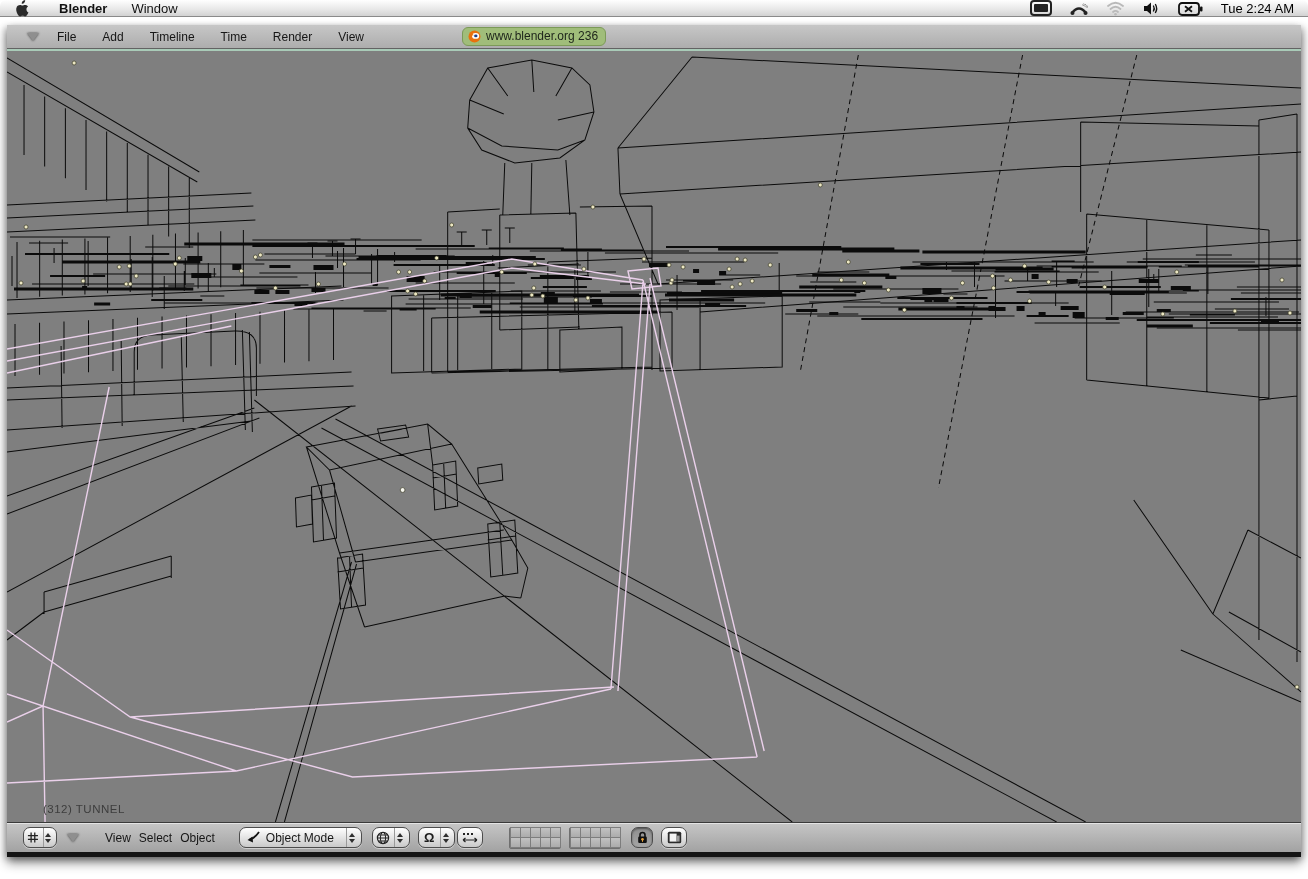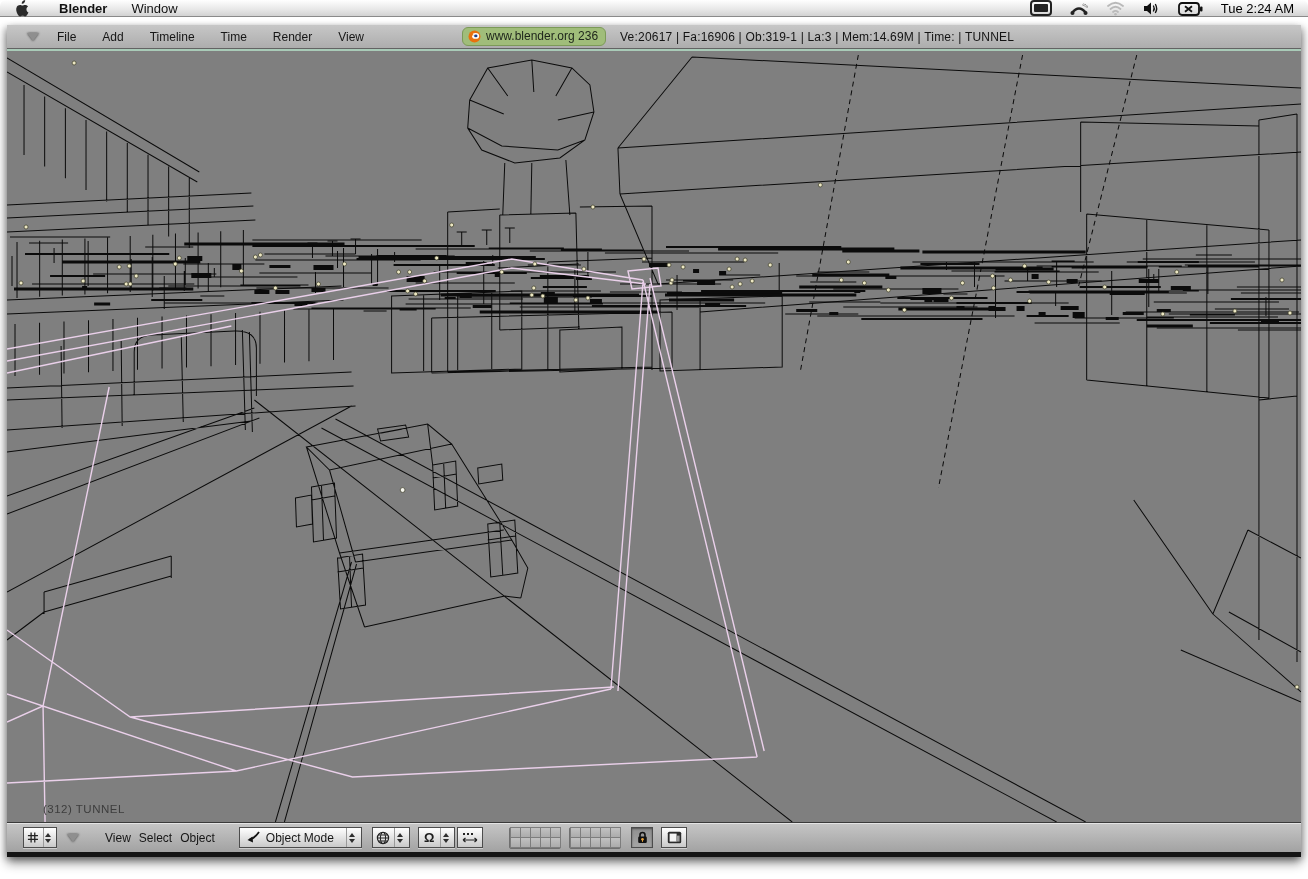--- a/index.html
+++ b/index.html
@@ -30,21 +30,21 @@
     border:1px solid #7c9a58;border-radius:6px;padding:1px 7px 2px 5px;color:#1d241a;font-size:12px;}
   .stats{margin-left:14px;color:#141414;font-size:12px;letter-spacing:0.2px;}
   
   .viewport{flex:1 1 auto;position:relative;background:#7f7f7f;border-top:2px solid #a9cbb8;overflow:hidden;}
   .viewport svg{position:absolute;inset:0;width:100%;height:100%;}
   .vplabel{position:absolute;left:36px;bottom:7px;font-size:11.5px;color:#3d3d3d;letter-spacing:0.5px;}
   
   .btoolbar{height:30px;flex:0 0 30px;display:flex;align-items:center;box-sizing:border-box;
     background:linear-gradient(#c6c6c6,#a2a2a2);border-top:1px solid #3a3a3a;
     box-shadow:inset 0 1px 0 #e4e4e4;font-size:12px;color:#161616;padding-left:16px;}
-  .btn{height:21px;border:1px solid #4c4c4c;border-radius:0;background:linear-gradient(#ffffff,#c9c9c9);
+  .btn{height:21px;border:1px solid #4c4c4c;border-radius:7px;background:linear-gradient(#ffffff,#c9c9c9);
     display:flex;align-items:center;padding:0 3px;box-sizing:border-box;box-shadow:0 1px 0 rgba(255,255,255,.45);}
   .btn.pressed{background:linear-gradient(#8f8f8f,#a5a5a5);box-shadow:inset 0 1px 2px rgba(0,0,0,.45);}
   .stepper{align-self:stretch;width:10px;margin-left:4px;border-left:1px solid #9a9a9a;
     display:flex;flex-direction:column;align-items:center;justify-content:center;gap:2px;}
   .tri-u{width:0;height:0;border:3px solid transparent;border-bottom:4px solid #2e2e2e;}
   .tri-d{width:0;height:0;border:3px solid transparent;border-top:4px solid #2e2e2e;}
   .tmenu{margin-left:8px;cursor:default;}
   .modebtn{margin-left:24px;padding:0 4px 0 6px;min-width:118px;}
   .modebtn .lbl{margin:0 8px 0 6px;}
   .layergrid{display:grid;grid-template-columns:repeat(5,10px);grid-template-rows:repeat(2,10px);
@@ -123,21 +123,20 @@
     </span>
     <span class="badge">
       <svg width="13" height="13" viewBox="0 0 13 13">
           <circle cx="6.5" cy="6.5" r="6" fill="#e8710d"></circle>
           <ellipse cx="7.6" cy="5.9" rx="3.6" ry="2.9" fill="#fff"></ellipse>
           <ellipse cx="7.8" cy="5.9" rx="1.7" ry="1.4" fill="#1b3f8b"></ellipse>
           <path d="M0.8,7.5 Q3,5 6,5.4 L4,3.4 Z" fill="#e8710d"></path>
         </svg>
       <span>www.blender.org 236</span>
     </span>
-    <span class="stats">Ve:20617 | Fa:16906 | Ob:319-1 | La:3 | Mem:14.69M | Time: | TUNNEL</span>
   </div>
 
   <div class="viewport">
     <svg id="scene" viewBox="8 51 1292 771" preserveAspectRatio="none">
         <g fill="none" stroke="#0b0b0b" stroke-width="1">
    <path d="M8,58 L200,172 M8,72 L198,182 M8,205 L252,193 M8,218 L254,206 M8,232 L256,220 M8,300 L342,286 M8,314 L344,300 M8,388 L352,372 M8,400 L354,386 M8,430 L356,406 M243,330 L246,430 M250,332 L253,432 M182,336 L184,422 M122,341 L123,426 M62,346 L63,428 M255,408 L8,496 M260,418 L8,514 M352,406 L8,592 M135,396 L135,352 Q135,336 152,335 L235,331 Q257,330 257,348 L257,396 M470,100 L488,68 L532,60 L572,68 L590,85 L594,112 L585,140 L560,158 L515,163 L482,150 L468,128 Z M488,68 L508,96 M532,60 L534,92 M572,68 L556,96 M470,100 L504,114 M594,112 L558,120 M468,128 L502,146 L558,150 L585,140 M505,163 L503,215 M566,160 L570,215 M532,163 L531,215 M500,215 L500,330 M576,213 L579,330 M500,215 L576,213 M498,268 L579,264 M500,330 L580,327 M448,212 L448,372 M652,206 L652,370 M448,212 L500,209 M580,207 L652,206 M448,372 L652,367 M548,262 L652,258 M548,262 L548,370 M432,318 L432,373 M432,318 L672,312 M672,312 L672,368 M432,373 L672,368 M392,296 L522,291 L522,369 L392,373 Z M424,295 L424,371 M458,294 L458,370 M492,293 L492,369 M660,300 L782,296 L782,367 L660,371 Z M700,299 L700,370 M560,330 L622,327 L622,369 L560,372 Z M692,57 L618,148 M618,148 L1300,104 M618,148 L620,194 M620,194 L1300,152 M692,57 L1300,88 M658,284 L1300,240 M620,194 L658,284 M700,312 L1300,266 M1086,214 L1268,230 M1086,214 L1086,380 M1268,230 L1268,398 M1086,380 L1268,398 M1146,220 L1146,387 M1206,225 L1206,393 M1258,120 L1258,640 M1296,114 L1296,662 M1258,120 L1296,114 M1258,400 L1296,396 M1080,122 L1080,212 M1080,122 L1258,126 M322,428 L1056,822 M336,419 L1085,822 M255,400 L792,822 M8,452 L252,421 M1180,650 L1300,702 M1228,612 L1300,652 M1133,500 L1212,614 M1212,614 L1247,530 M1212,614 L1300,692 M1247,530 L1300,558 M45,592 L172,556 M45,612 L172,576 M45,592 L45,614 M172,556 L172,578 M45,612 L8,640 M307,447 L428,424 L452,444 L330,470 Z M378,429 L406,425 L409,437 L381,441 Z M382,433 L403,429 M307,447 L340,553 M330,470 L356,562 M428,424 L433,465 M452,444 L512,540 M340,553 L504,530 M356,562 L512,540 M340,553 L365,627 M365,627 L505,596 M512,540 L528,568 L521,598 M505,596 L521,598 M312,487 L335,483 L337,538 L314,542 Z M312,500 L335,496 M322,485 L324,540 M296,498 L312,495 L313,524 L297,527 Z M296,498 L297,527 M338,558 L363,554 L366,605 L341,609 Z M338,572 L364,568 M350,556 L352,607 M433,465 L456,461 L458,506 L435,510 Z M433,478 L457,474 M444,463 L446,508 M488,524 L515,520 L518,573 L491,577 Z M488,540 L516,536 M500,522 L503,575 M478,468 L502,464 L503,480 L479,484 Z M352,562 L276,822 M357,564 L285,822 M25.0,85.0 L25.0,155.0 M45.6,96.6 L45.6,166.6 M66.3,108.3 L66.3,178.3 M86.9,119.9 L86.9,189.9 M107.5,131.5 L107.5,201.5 M128.1,143.1 L128.1,213.1 M148.8,154.8 L148.8,224.8 M169.4,166.4 L169.4,236.4 M190.0,178.0 L190.0,248.0 M18.0,242.0 L18.0,298.0 M40.6,240.8 L40.6,296.8 M63.2,239.6 L63.2,295.6 M85.8,238.4 L85.8,294.4 M108.4,237.2 L108.4,293.2 M131.0,236.0 L131.0,292.0 M153.6,234.8 L153.6,290.8 M176.2,233.6 L176.2,289.6 M198.8,232.4 L198.8,288.4 M221.4,231.2 L221.4,287.2 M244.0,230.0 L244.0,286.0 M16.0,324.0 L16.0,376.0 M40.5,322.8 L40.5,374.8 M64.9,321.5 L64.9,373.5 M89.4,320.3 L89.4,372.3 M113.8,319.1 L113.8,371.1 M138.3,317.8 L138.3,369.8 M162.8,316.6 L162.8,368.6 M187.2,315.4 L187.2,367.4 M211.7,314.2 L211.7,366.2 M236.2,312.9 L236.2,364.9 M260.6,311.7 L260.6,363.7 M285.1,310.5 L285.1,362.5 M309.5,309.2 L309.5,361.2 M334.0,308.0 L334.0,360.0 M313,258 L313,243 M308,243 L318,243 M333,256 L333,241 M328,241 L338,241 M356,254 L356,239 M351,239 L361,239 M462,247 L462,232 M457,232 L467,232 M487,245 L487,230 M482,230 L492,230 M510,243 L510,228 M505,228 L515,228"></path>
    <path d="M169,286 h132 M1074,318 h99 M260,273 h112 M1036,266 h145 M610,292 h72 M1187,266 h120 M409,299 h114 M1153,302 h125 M817,316 h197 M294,309 h142 M1168,314 h142 M94,274 h123 M666,280 h67 M11,237 h100 M146,247 h48 M1034,323 h85 M1182,290 h168 M1142,259 h189 M434,272 h182 M209,277 h89 M1105,291 h22 M241,285 h68 M30,243 h39 M1158,267 h100 M312,308 h159 M1126,262 h128 M257,288 h132 M510,303 h129 M406,304 h197 M943,294 h24 M809,302 h71 M1156,328 h167 M912,262 h181 M458,297 h134 M921,307 h27 M887,303 h181 M978,303 h19 M994,272 h104 M951,271 h108 M184,264 h81 M160,288 h27 M265,254 h91 M605,253 h173 M1051,267 h96 M1029,293 h157 M719,275 h41 M1236,287 h70 M326,256 h129 M1146,317 h131 M918,276 h86 M364,311 h23 M1214,309 h74 M810,282 h46 M574,303 h191 M833,289 h125 M796,276 h190 M520,307 h179 M880,303 h96 M528,265 h53 M1189,315 h45 M335,308 h92 M201,296 h24 M256,260 h165 M683,281 h32 M785,314 h73 M1240,293 h135 M1028,291 h170 M620,284 h101 M1125,312 h173 M416,249 h186 M817,272 h52 M1184,265 h122 M530,251 h159 M1004,281 h97 M33,284 h162 M1051,261 h23 M416,283 h99 M489,248 h75 M843,307 h134 M165,303 h153 M642,262 h102 M1014,272 h35 M511,291 h90 M253,240 h169 M1071,268 h75 M1195,255 h36 M1237,330 h188 M561,250 h82 M400,310 h17 M1154,312 h25 "></path>
           <path d="M338,251 v17 M440,264 v36 M677,275 v35 M1158,269 v23 M89,241 v45 M316,272 v21 M344,248 v39 M378,249 v36 M13,256 v30 M588,252 v25 M575,268 v44 M946,262 v8 M995,275 v43 M1265,297 v19 M372,254 v30 M165,276 v33 M1148,269 v38 M209,263 v29 M1027,268 v13 M153,257 v40 M132,259 v29 M588,259 v14 M1111,271 v44 M186,258 v27 M395,252 v10 M1056,262 v25 M974,262 v25 M55,248 v15 M493,255 v10 M779,263 v31 M185,271 v20 M1153,274 v8 M484,261 v43 M215,268 v9 M1207,267 v27 M1055,291 v15 "></path>
    <path stroke-width="2" d="M253,246 h172 M357,259 h188 M910,299 h33 M1209,323 h151 M956,303 h75 M861,319 h121 M51,276 h55 M252,303 h64 M1026,316 h42 M1016,292 h152 M1136,320 h168 M1079,287 h81 M897,298 h90 M1109,294 h35 M1230,299 h76 M573,296 h79 M466,263 h21 M667,293 h115 M701,291 h164 M543,287 h44 M395,246 h80 M394,265 h101 M152,300 h51 M540,276 h49 M377,256 h70 M1137,262 h61 M26,254 h144 M592,306 h154 M359,257 h177 M457,273 h70 M666,247 h175 M920,264 h59 M531,278 h43 M387,291 h109 "></path>
    <path stroke-width="3" d="M900,268 h142 M799,287 h83 M842,251 h77 M95,304 h16 M214,244 h131 M922,252 h163 M669,300 h65 M812,275 h77 M718,249 h176 M1146,326 h46 M665,295 h191 M185,244 h107 M441,295 h198 M898,309 h98 M995,269 h58 M15,289 h179 M480,312 h179 M63,262 h138 "></path>

